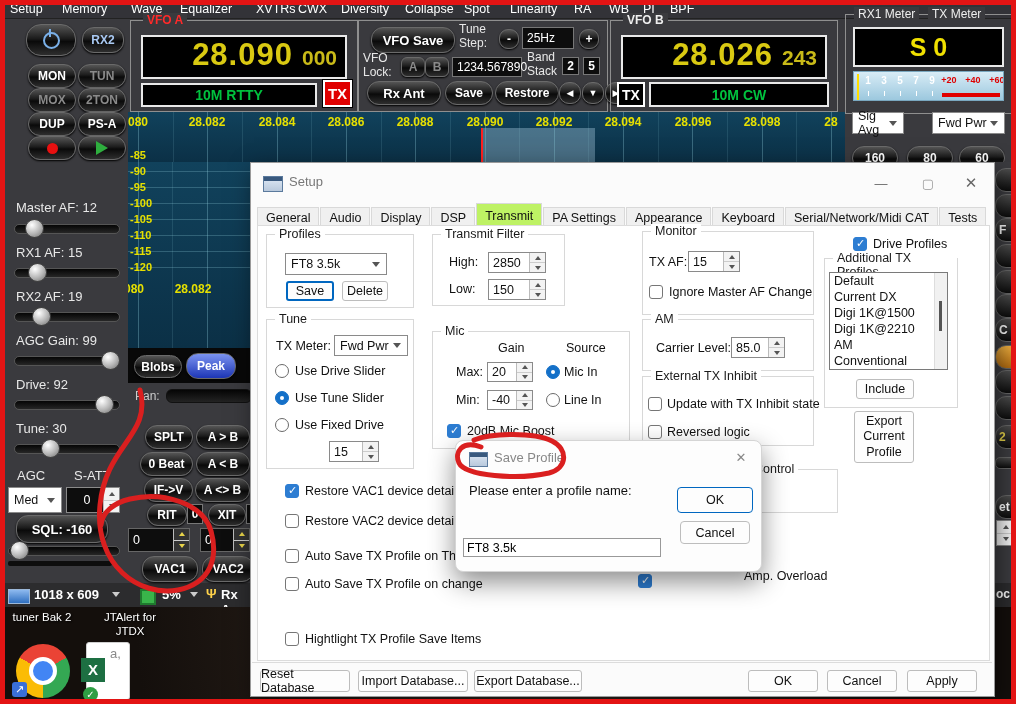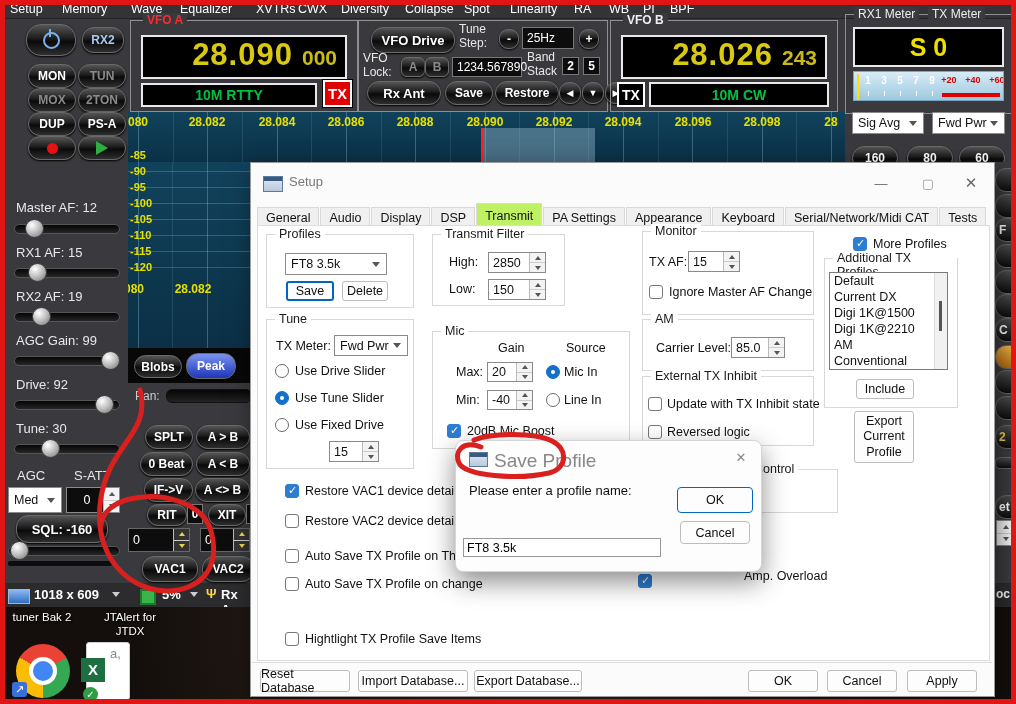--- a/index.html
+++ b/index.html
@@ -200,21 +200,21 @@
     <div class="a lcd" style="left:10px;top:14px;width:206px;height:44px;">
       <span class="big">28.090</span>
       <span class="small">000</span>
     </div>
     <div class="a bandbar" style="left:10px;top:62px;width:176px;height:24px;">10M RTTY</div>
     <div class="a" style="left:192px;top:59px;width:29px;height:27px;background:#e00000;border:2px solid #fff;outline:1px solid #000;
                 color:#fff;font-weight:bold;font-size:15px;display:flex;align-items:center;justify-content:center;box-sizing:border-box;">TX</div>
   </div>
 
   <div class="a grp" style="left:358px;top:20px;width:248px;height:90px;">
-    <div class="a pill" style="left:12px;top:6px;width:82px;height:24px;font-size:13px;">VFO Drive</div>
+    <div class="a pill" style="left:12px;top:6px;width:82px;height:24px;font-size:13px;">VFO Save</div>
     <div class="a slab" style="left:100px;top:2px;font-size:12px;white-space:pre-line;line-height:1.15;">Tune
 Step:</div>
     <div class="a pill" style="left:140px;top:8px;width:18px;height:18px;border-radius:9px;">-</div>
     <div class="a blackbox" style="left:163px;top:6px;width:52px;height:22px;">25Hz</div>
     <div class="a pill" style="left:220px;top:8px;width:18px;height:18px;border-radius:9px;">+</div>
     <div class="a slab" style="left:4px;top:31px;font-size:12px;white-space:pre-line;line-height:1.15;">VFO
 Lock:</div>
     <div class="a pill dim" style="left:42px;top:36px;width:22px;height:18px;border-radius:6px;">A</div>
     <div class="a pill dim" style="left:66px;top:36px;width:22px;height:18px;border-radius:6px;">B</div>
     <div class="a blackbox" style="left:93px;top:36px;width:70px;height:20px;">1234.567890</div>
@@ -259,21 +259,21 @@
         <div class="mbar" style="left: 46px;"></div>
         <div class="mtick" style="left: 62px; top: 3px;">7</div>
         <div class="mbar" style="left: 62px;"></div>
         <div class="mtick" style="left: 78px; top: 3px;">9</div>
         <div class="mbar" style="left: 78px;"></div>
         <div class="mtick red" style="left: 95px; top: 3px; font-size: 9px;">+20</div>
         <div class="mtick red" style="left: 119px; top: 3px; font-size: 9px;">+40</div>
         <div class="mtick red" style="left: 143px; top: 3px; font-size: 9px;">+60</div>
       </div>
   </div>
-  <div class="a combo" style="left:852px;top:112px;width:72px;height:22px;">
+  <div class="a combo" style="left:852px;top:112px;width:52px;height:22px;">
     <span>Sig Avg</span>
       <span class="chv"></span>
   </div>
   <div class="a combo" style="left:932px;top:112px;width:73px;height:22px;">
     <span>Fwd Pwr</span>
       <span class="chv"></span>
   </div>
   <div class="a" id="bandHost" style="left:845px;top:136px;width:160px;height:26px;overflow:hidden;">
       <div class="a pill" style="left: 7px; top: 10px; width: 44px; height: 22px;">160</div>
       <div class="a pill" style="left: 62px; top: 10px; width: 44px; height: 22px;">80</div>
@@ -474,21 +474,21 @@
           </i>
           <i>
             <b class="tri-dn"></b>
           </i>
         </span>
     </div>
     <span class="cb" style="left:398px;top:122px;"></span>
     <span class="lbl" style="left:418px;top:122px;">Ignore Master AF Change</span>
 
     <span class="cb on" style="left:602px;top:74px;"></span>
-    <span class="lbl" style="left:622px;top:74px;">More Profiles</span>
+    <span class="lbl" style="left:622px;top:74px;">Drive Profiles</span>
     <div class="a wgrp" style="left:573px;top:95px;width:132px;height:148px;">
       <span class="cap">Additional TX Profiles</span>
     </div>
     <div class="a" id="profileList" style="left:578px;top:109px;width:119px;height:98px;background:#fff;border:1px solid #7a7a7a;box-sizing:border-box;overflow:hidden;">
       <div class="a" style="right:0;top:0;width:12px;height:100%;background:#f1f1f1;border-left:1px solid #ddd;">
         <i style="position:absolute;left:4px;top:28px;width:3px;height:30px;background:#555;display:block;"></i>
       </div>
     <div style="position: relative; font-size: 12.5px; color: rgb(17, 17, 17); line-height: 16px; padding-left: 4px; white-space: nowrap;">Default</div>
         <div style="position: relative; font-size: 12.5px; color: rgb(17, 17, 17); line-height: 16px; padding-left: 4px; white-space: nowrap;">Current DX</div>
         <div style="position: relative; font-size: 12.5px; color: rgb(17, 17, 17); line-height: 16px; padding-left: 4px; white-space: nowrap;">Digi 1K@1500</div>
@@ -619,21 +619,21 @@
         <div class="a wbtn" style="left: 576px; top: 507px; width: 70px; height: 22px;">Cancel</div>
         <div class="a wbtn" style="left: 656px; top: 507px; width: 70px; height: 22px;">Apply</div>
       </div>
   </div>
 
   <div class="a" id="saveDlg" style="left:455px;top:440px;width:305px;height:130px;background:#fdfdfd;border:1px solid #d5d5d5;border-radius:8px;
               box-shadow:0 10px 26px rgba(0,0,0,.45);">
     <div class="a" style="left:13px;top:11px;width:17px;height:13px;background:linear-gradient(#dfe9f5,#b9c9dc);border:1px solid #5b7a9d;">
       <i style="position:absolute;left:0;top:0;right:0;height:4px;background:#39597e;display:block;"></i>
     </div>
-    <span class="a" style="left:38px;top:9px;font-size:19px;color:#888;">Save Profile</span>
+    <span class="a" style="left:38px;top:9px;font-size:13px;color:#888;">Save Profile</span>
     <div class="a wmark" style="left:272px;top:6px;width:26px;height:20px;color:#888;">✕</div>
     <span class="a" style="left:13px;top:42px;font-size:13px;color:#111;">Please enter a profile name:</span>
     <div class="a wbtn" style="left:221px;top:46px;width:76px;height:26px;border:1.5px solid #0067c0;border-radius:4px;">OK</div>
     <div class="a wbtn" style="left:224px;top:80px;width:70px;height:23px;border-radius:4px;">Cancel</div>
     <input class="a" style="left: 7px; top: 97px; width: 190px; height: 17px; border: 1px solid rgb(153, 153, 153); font-size: 12.5px; font-family: inherit; padding: 0px 3px;" value="FT8 3.5k">
   </div>
 
   <svg class="a" width="1016" height="704" style="left:0;top:0;pointer-events:none;z-index:50;">
     <rect x="2.5" y="2.5" width="1011" height="699" fill="none" stroke="#e31414" stroke-width="5"></rect>
     <path d="M140,390 C152,436 106,444 100,505 C94,566 140,597 178,590 C212,583 218,556 211,531 C203,503 162,491 130,499 C113,503 102,513 101,525" fill="none" stroke="#da1f1f" stroke-width="5" stroke-linecap="round"></path>

